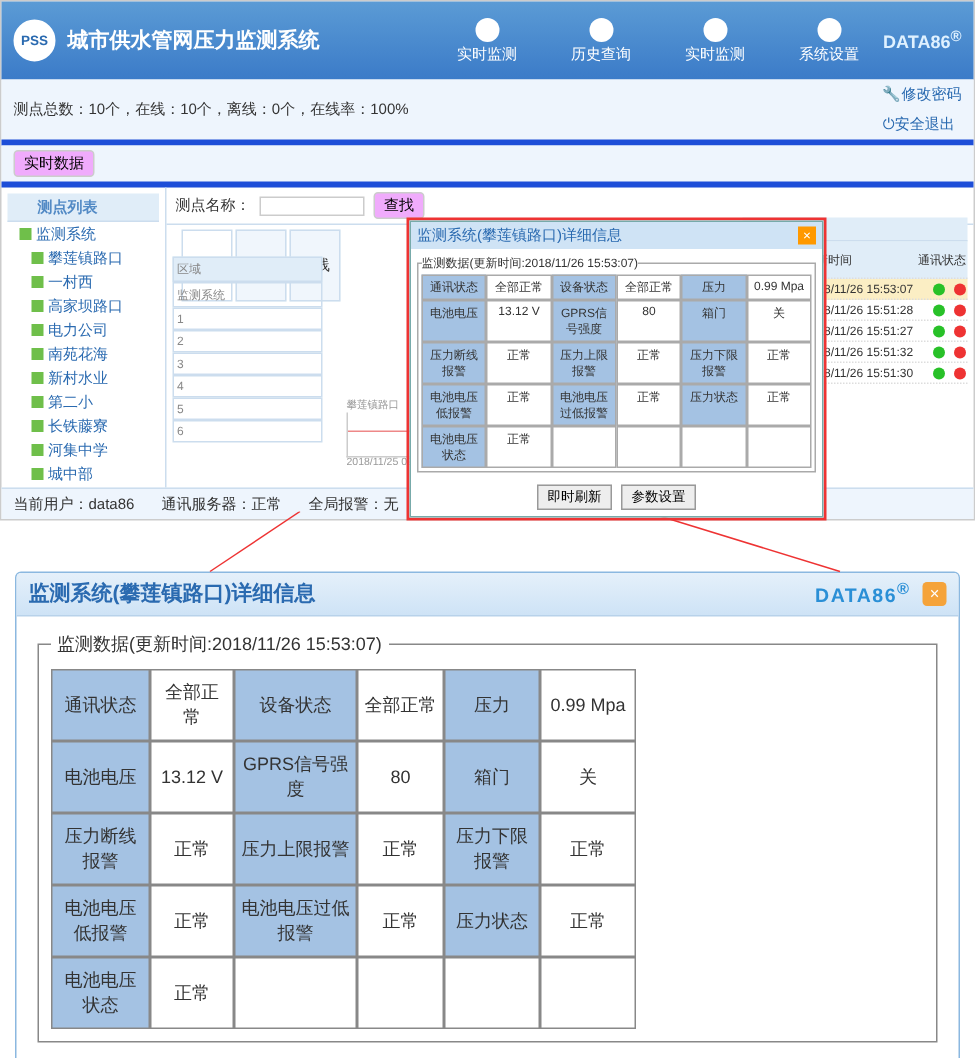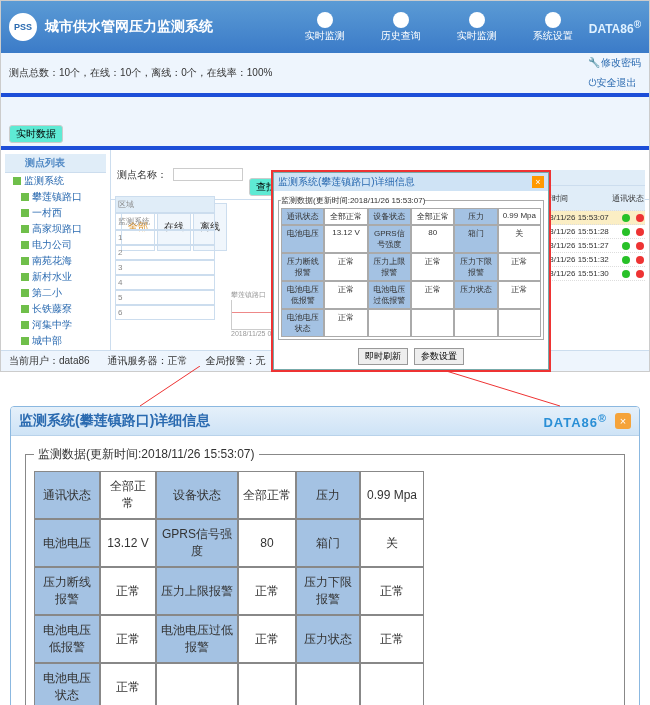--- a/index.html
+++ b/index.html
@@ -10,21 +10,21 @@
 .hdr { background: linear-gradient(#5B9BD5, #3b7bc8); color: #fff; display: flex; align-items: center; padding: 4px 8px; height: 52px; }
 .logo { width: 28px; height: 28px; border-radius: 50%; border: 2px solid #fff; display: flex; align-items: center; justify-content: center; font-size: 9px; font-weight: bold; background: #fff; color: #2a6ab0; }
 .sysname { margin-left: 8px; font-size: 14px; font-weight: bold; }
 .hdr-menu { margin-left: auto; display: flex; gap: 20px; }
 .hdr-item { display: flex; flex-direction: column; align-items: center; padding: 0 8px; cursor: pointer; font-size: 10px; }
 .hdr-item .mi { width: 16px; height: 16px; border-radius: 50%; background: #fff; margin-bottom: 1px; }
 .brand { margin-left: 8px; font-weight: bold; color: #dff1ff; font-size: 12px; }
 
 .statbar { background: #eef5fd; border-bottom: 4px solid #1d4ed8; padding: 3px 8px; display: flex; align-items: center; gap: 6px; font-size: 10px; }
 .statbar .rt { margin-left: auto; display: flex; gap: 6px; color: #2a6ab0; flex-direction: column; }
-.btn-s { background: #5eead4; border: 1px solid #ccc; border-radius: 3px; padding: 1px 6px; cursor: pointer; font-size: 10px; margin-top: 25px; }
+.btn-s { background: #f0abfc; border: 1px solid #ccc; border-radius: 3px; padding: 1px 6px; cursor: pointer; font-size: 10px; }
 
 .body-row { display: flex; height: 200px; position: relative; }
 .tree { width: 110px; border-right: 1px solid #cde; padding: 4px; font-size: 10px; overflow: hidden; }
 .tree-h { background: #e0edf8; padding: 2px 20px; color: #528ac5; font-weight: bold; border-bottom:1px solid #cde; }
 .tree ul { list-style: none; padding-left: 8px; }
 .tree li { padding: 1px 0; color: #2a6ab0; cursor: pointer; }
 .milb { display:inline-block; width:8px;height:8px;background:#6fbf4a;margin-right:3px;vertical-align:middle; }
 .main { flex: 1; position: relative; }
 .main-top { padding: 3px 6px; border-bottom:1px solid #cde; font-size:10px; display:flex; gap:6px; align-items:center; }
 .tabrow { display:flex; gap:2px; margin-left:4px; }

